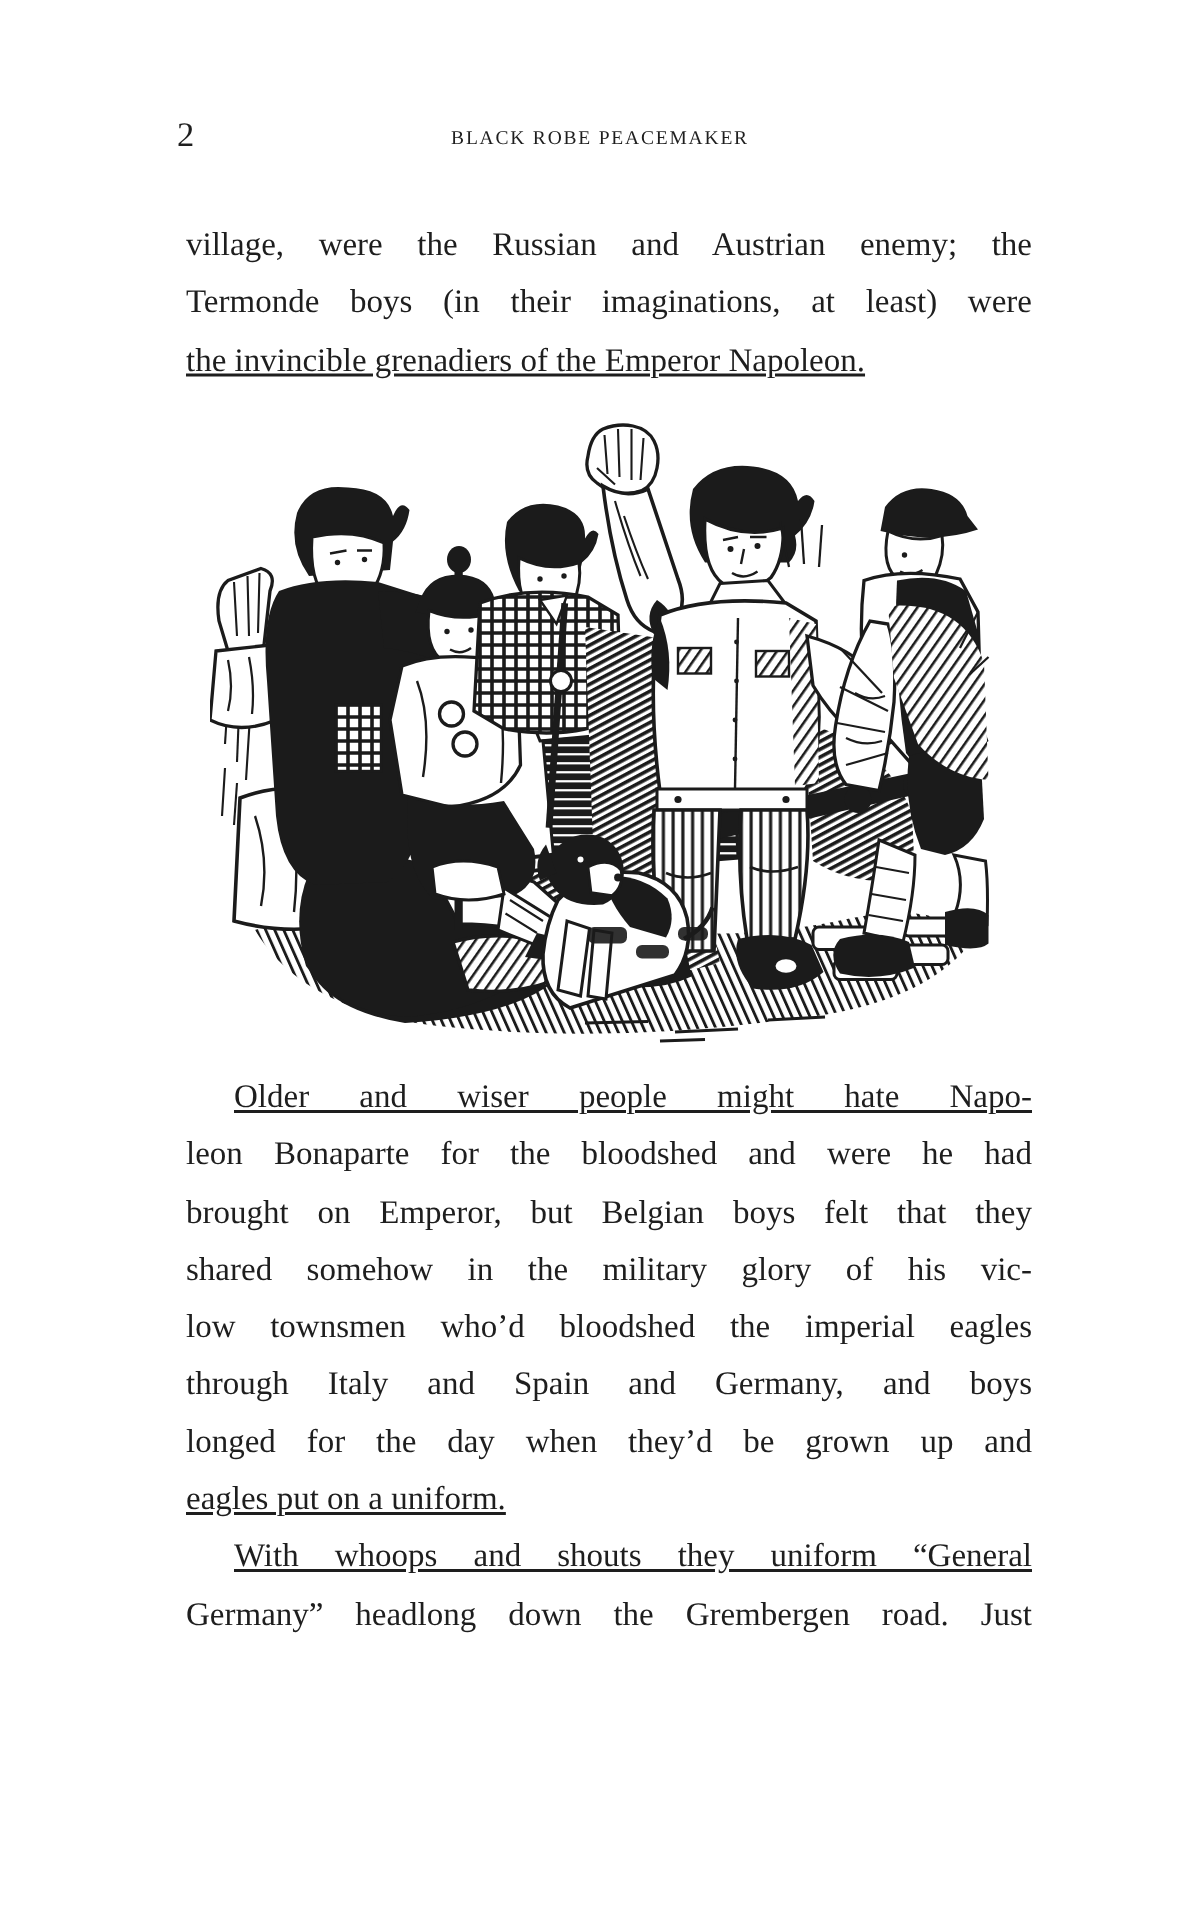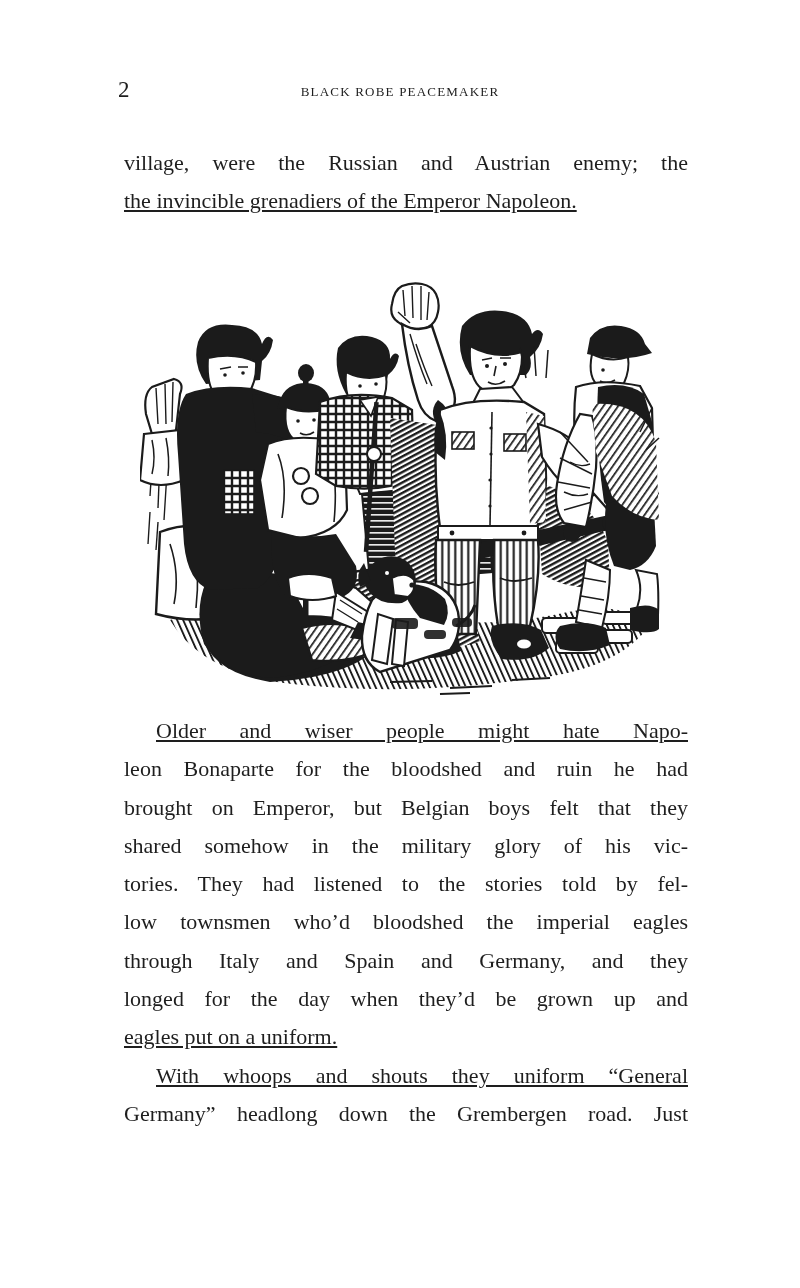--- a/index.html
+++ b/index.html
@@ -34,20 +34,21 @@
 <body>
 
 <header class="running-header">
   <span class="page-number">2</span>
   <div class="running-title">BLACK ROBE PEACEMAKER</div>
 </header>
 
 <section class="text-block" id="text-block-top">
     <div class="paragraph">
       <div class="line">village, were the Russian and Austrian enemy; the</div>
+      <div class="line">Termonde boys (in their imaginations, at least) were</div>
       <div class="line flush">the invincible grenadiers of the Emperor Napoleon.</div>
     </div>
   </section>
 
 <figure class="illustration">
   <svg viewBox="0 0 520 418" width="520" height="418" xmlns="http://www.w3.org/2000/svg" aria-label="Black-and-white engraving of village boys playing soldiers: a central boy in a white shirt and striped trousers raises one arm, surrounded by boys holding sticks and staffs, one fallen boy with a straw hat, a boy in a cap carrying a wooden beam at right, and a small dog sitting at their feet">
     <defs>
       <pattern id="pStripe" width="6.5" height="6.5" patternUnits="userSpaceOnUse">
         <rect width="6.5" height="6.5" fill="#ffffff"></rect>
           <rect x="2.2" width="2.1" height="6.5" fill="#1b1b1b"></rect>
@@ -249,26 +250,25 @@
         <line x1="310" y1="406" x2="352" y2="404"></line>
       <line x1="372" y1="398" x2="410" y2="396"></line>
         <line x1="300" y1="412" x2="330" y2="411"></line>
     </g>
   </svg>
 </figure>
 
 <section class="text-block" id="text-block-bottom">
     <div class="paragraph">
       <div class="line indent">Older and wiser people might hate Napo-</div>
-      <div class="line">leon Bonaparte for the bloodshed and ruin he had</div>
+      <div class="line">leon Bonaparte for the bloodshed and were he had</div>
       <div class="line">brought on Emperor, but Belgian boys felt that they</div>
       <div class="line">shared somehow in the military glory of his vic-</div>
-      <div class="line">tories. They had listened to the stories told by fel-</div>
       <div class="line">low townsmen who’d bloodshed the imperial eagles</div>
-      <div class="line">through Italy and Spain and Germany, and they</div>
+      <div class="line">through Italy and Spain and Germany, and boys</div>
       <div class="line">longed for the day when they’d be grown up and</div>
       <div class="line flush">eagles put on a uniform.</div>
     </div>
     <div class="paragraph">
       <div class="line indent">With whoops and shouts they uniform “General</div>
       <div class="line">Germany” headlong down the Grembergen road. Just</div>
     </div>
   </section>
 
 </body></html>

